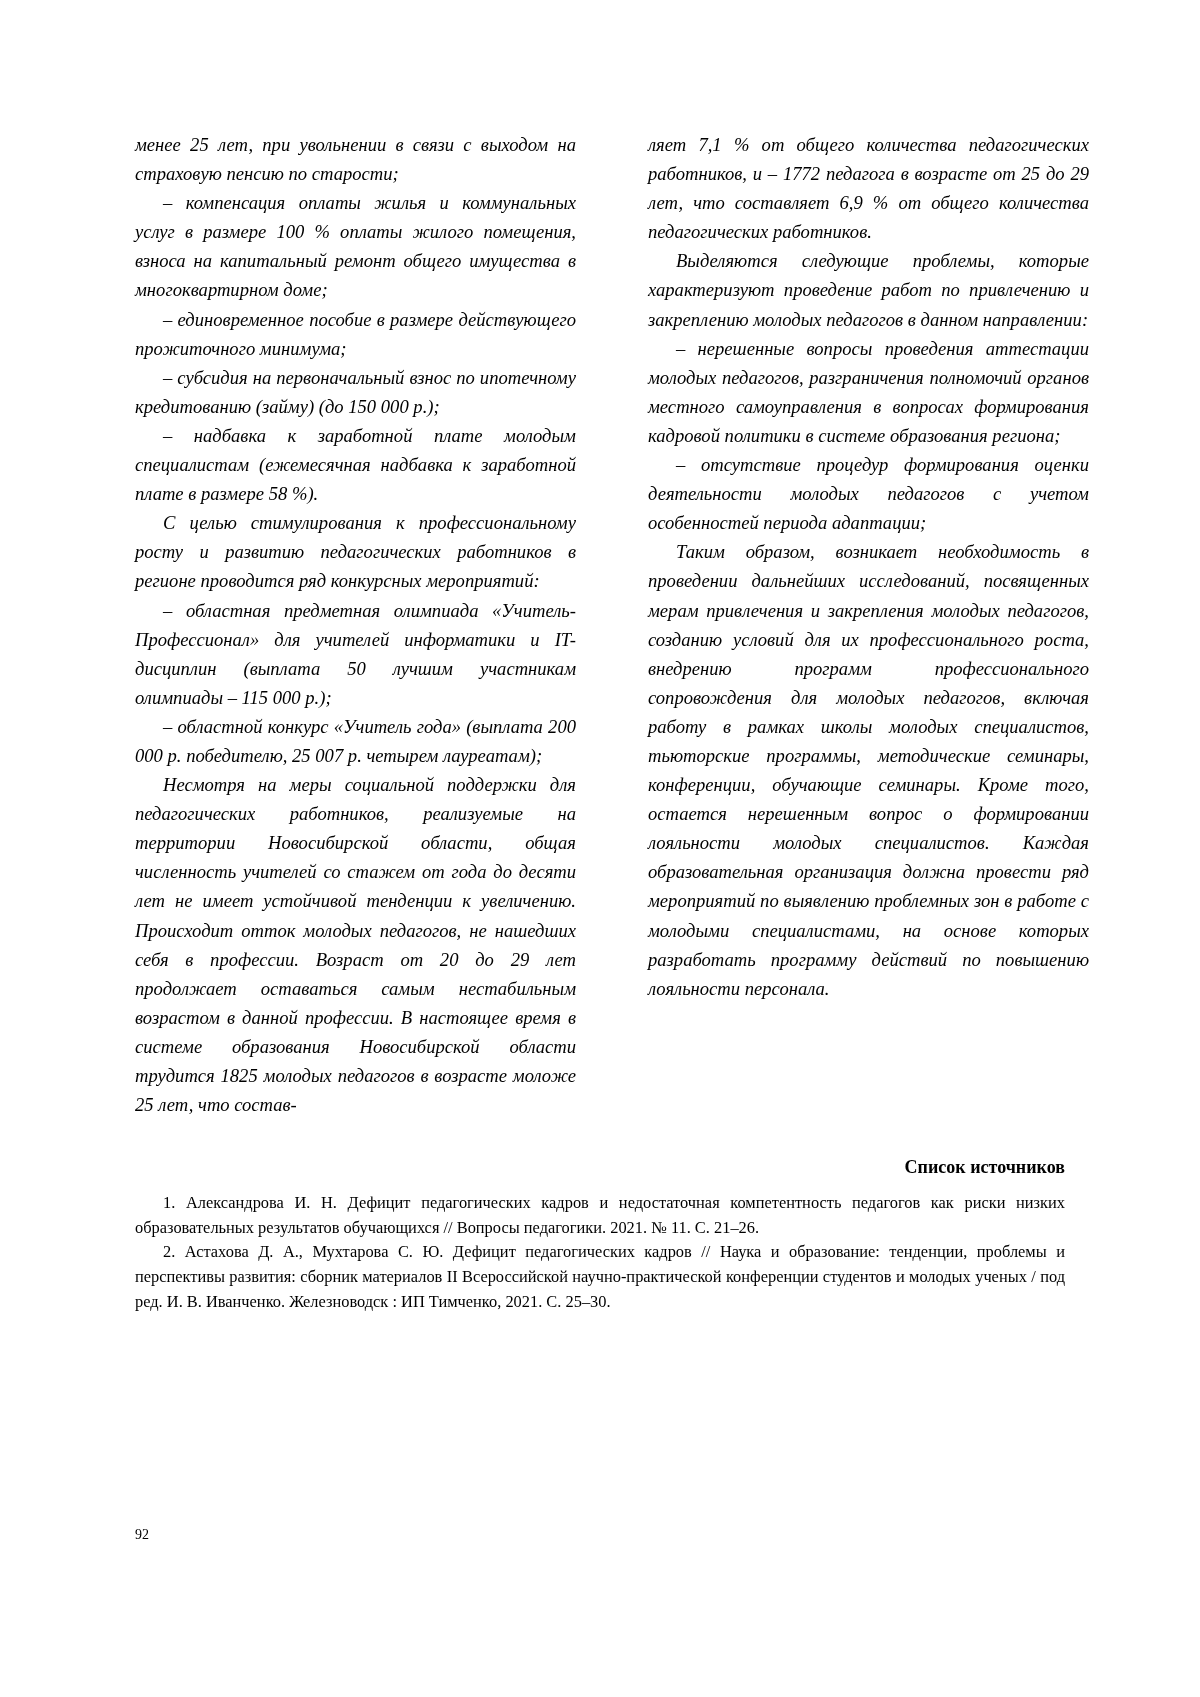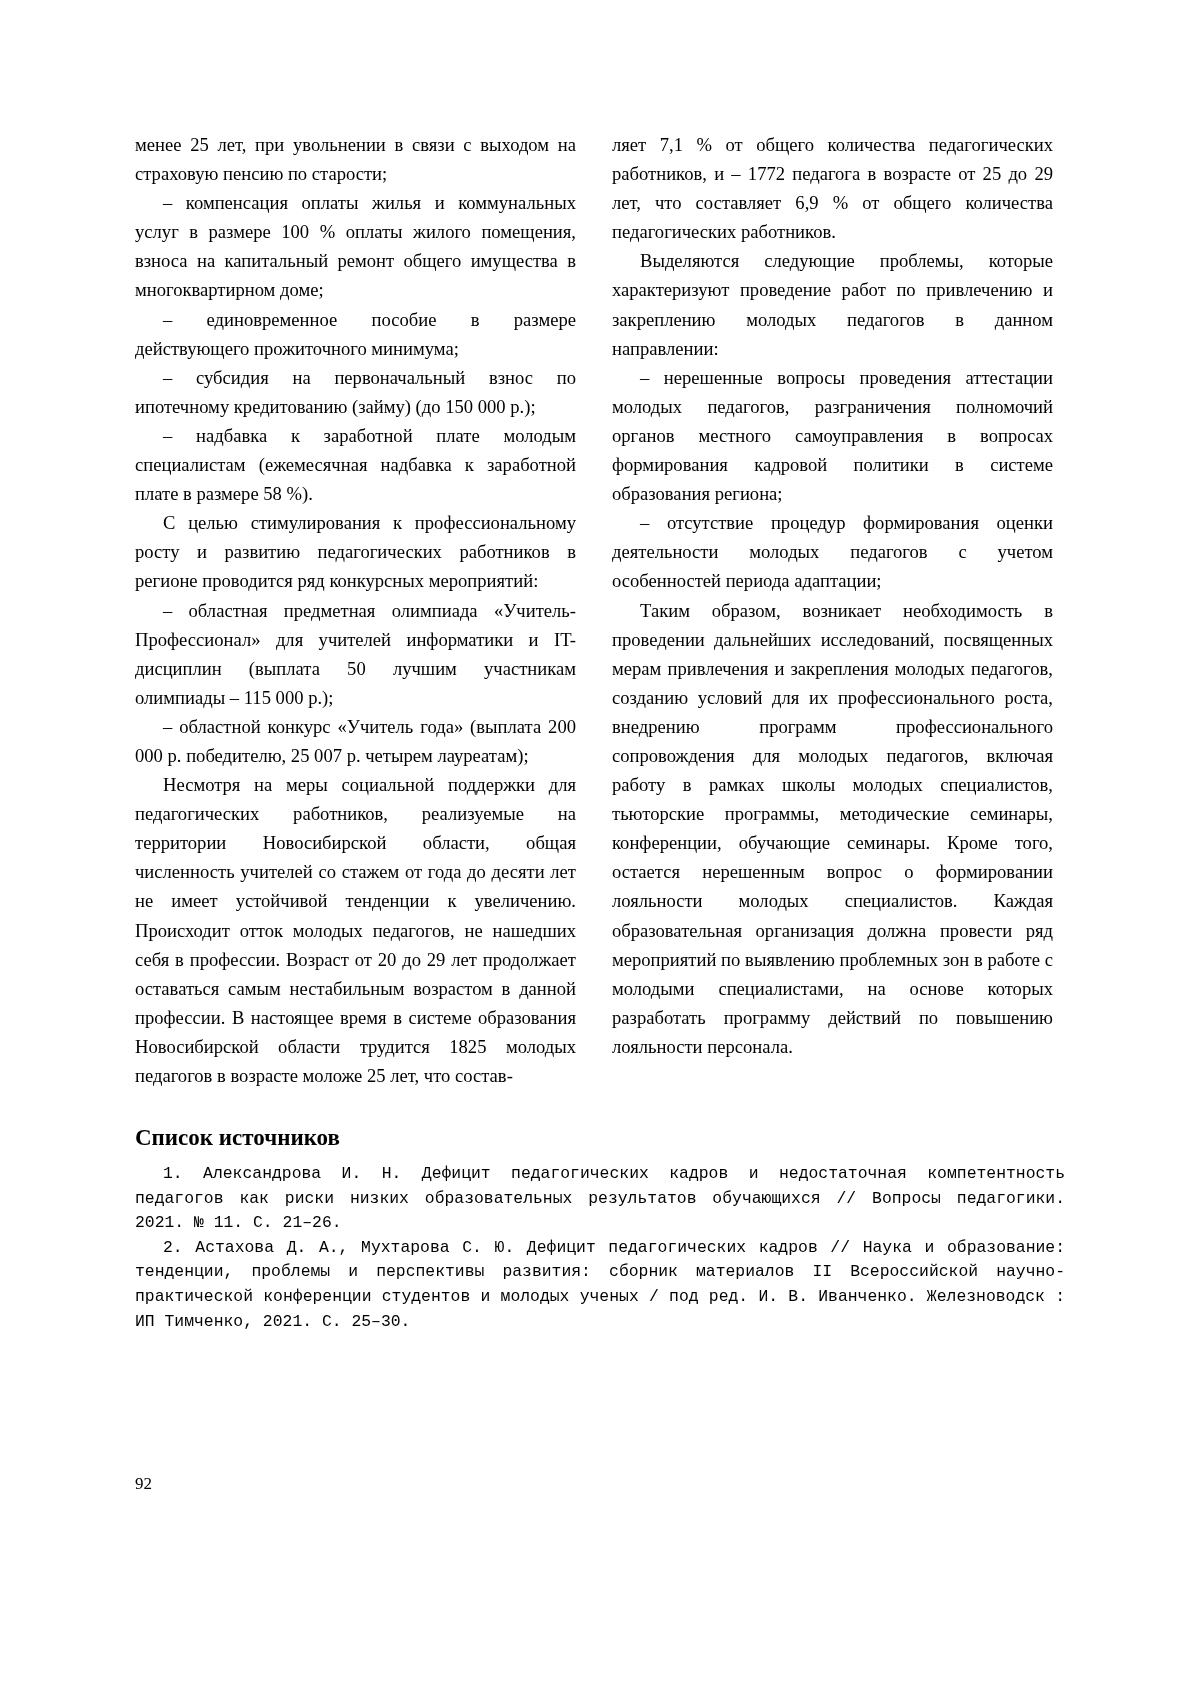--- a/index.html
+++ b/index.html
@@ -19,63 +19,63 @@
     left: 0;
     top: 0;
     width: 1200px;
     height: 1697px;
     box-sizing: border-box;
     padding: 130px 135px 0 135px;
   }
   .columns {
     display: flex;
     flex-direction: row;
-    gap: 36px;
+    gap: 72px;
     width: 930px;
+    font-style: italic;
   }
   .col {
     width: 441px;
     flex: 0 0 441px;
   }
   p.body-par {
     margin: 0;
     font-size: 18.6px;
     line-height: 29.1px;
     text-align: justify;
     text-indent: 28px;
     hyphens: manual;
   }
   p.body-par.noindent {
     text-indent: 0;
   }
   .sources-title {
     margin: 0;
     padding-top: 34px;
-    text-align: left;
-    font-size: 23px;
+    text-align: right;
+    font-size: 18px;
     font-weight: bold;
     line-height: 28px;
   }
   .sources {
     width: 930px;
     padding-top: 10px;
   }
   p.ref {
     margin: 0;
     font-size: 16.4px;
     line-height: 24.6px;
     text-align: justify;
     text-indent: 28px;
-    font-family: Liberation Mono, monospace;
   }
   .page-number {
     position: absolute;
     left: 135px;
-    top: 1474px;
-    font-size: 17px;
+    top: 1525px;
+    font-size: 14px;
     line-height: 20px;
   }
 </style>
 </head>
 <body>
 
 <div class="page">
 
   <div class="columns">
 

